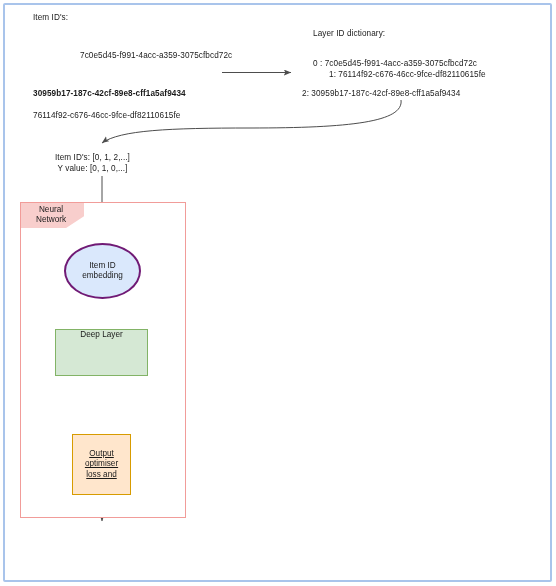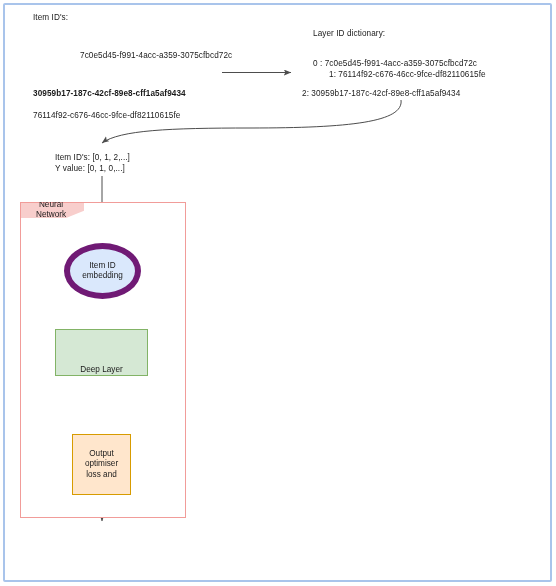--- a/index.html
+++ b/index.html
@@ -52,20 +52,21 @@
   #dict-row-0    { left: 313px; top: 58px; }
   #dict-row-1    { left: 329px; top: 69px; }
   #dict-row-2    { left: 302px; top: 88px; }
 
   
   #vec-block {
     position: absolute;
     left: 55px;
     top: 152px;
     line-height: 12.5px;
+    text-align: center;
   }
   #vec-block div { white-space: nowrap; }
 
   
   #arrows {
     position: absolute;
     left: 0;
     top: 0;
     width: 556px;
     height: 586px;
@@ -81,21 +82,21 @@
     height: 316px;
     border: 1px solid #f19c99;
     background: #ffffff;
     box-sizing: border-box;
   }
   #nn-tab {
     position: absolute;
     left: 20px;
     top: 202px;
     width: 64px;
-    height: 16px;
+    height: 26px;
     background: #f8cecc;
     border-top: 1px solid #f19c99;
     border-left: 1px solid #f19c99;
     box-sizing: border-box;
     clip-path: polygon(0 0, 100% 0, 100% 55%, 72% 100%, 0 100%);
     display: flex;
     align-items: center;
     justify-content: center;
   }
   #nn-tab-label {
@@ -111,21 +112,21 @@
   }
 
   
   #embedding-node {
     position: absolute;
     left: 64px;
     top: 243px;
     width: 77px;
     height: 56px;
     background: #dae8fc;
-    border: 6px solid #701a75;
+    border: 2px solid #701a75;
     border-radius: 50%;
     box-sizing: border-box;
     display: flex;
     align-items: center;
     justify-content: center;
   }
   #embedding-label {
     position: static;
     font-size: 8.2px;
     line-height: 10.5px;
@@ -138,21 +139,21 @@
   #deep-layer-node {
     position: absolute;
     left: 55px;
     top: 329px;
     width: 93px;
     height: 47px;
     background: #d5e8d4;
     border: 1px solid #82b366;
     box-sizing: border-box;
     display: flex;
-    align-items: flex-end;
+    align-items: flex-start;
     justify-content: center;
   }
   #deep-layer-label {
     position: static;
     font-size: 8.2px;
     line-height: 10.5px;
     color: #1a1a1a;
     text-align: center;
     white-space: nowrap;
   }
@@ -171,20 +172,21 @@
     justify-content: center;
   }
   #output-label {
     position: static;
     font-size: 8.2px;
     line-height: 10.5px;
     color: #1a1a1a;
     text-align: center;
     white-space: pre-line;
     width: 55px;
+    text-decoration: underline;
   }
 </style>
 </head>
 <body>
 
 <div id="canvas">
 
   <div id="selection-frame"></div>
 
   <div class="txt" id="ids-heading">Item ID's:</div>

